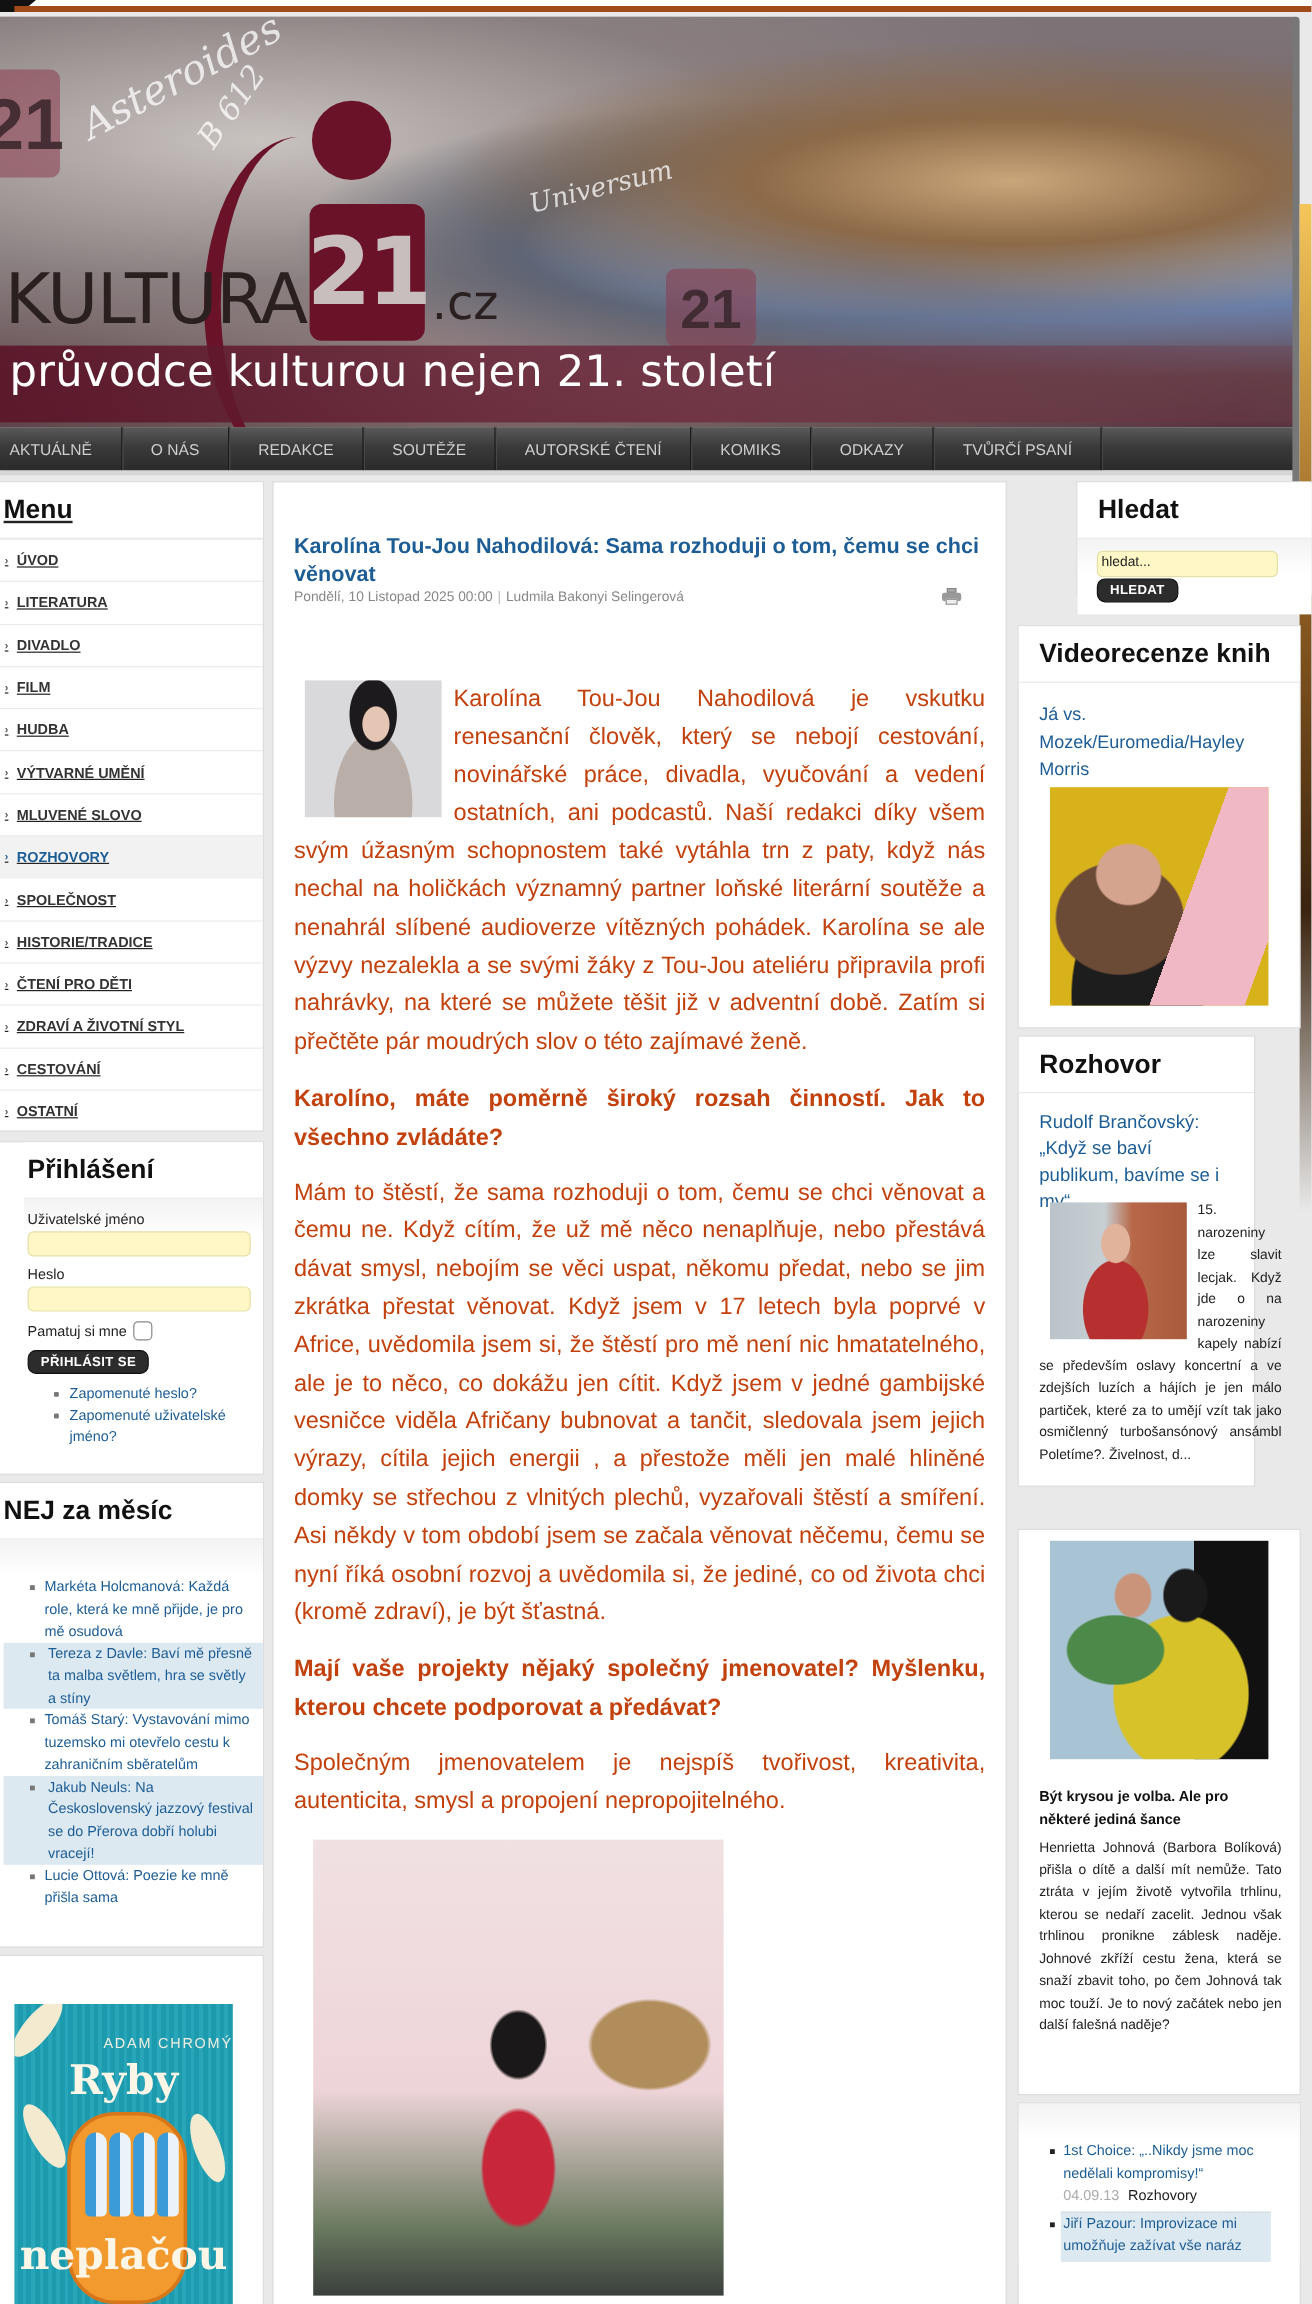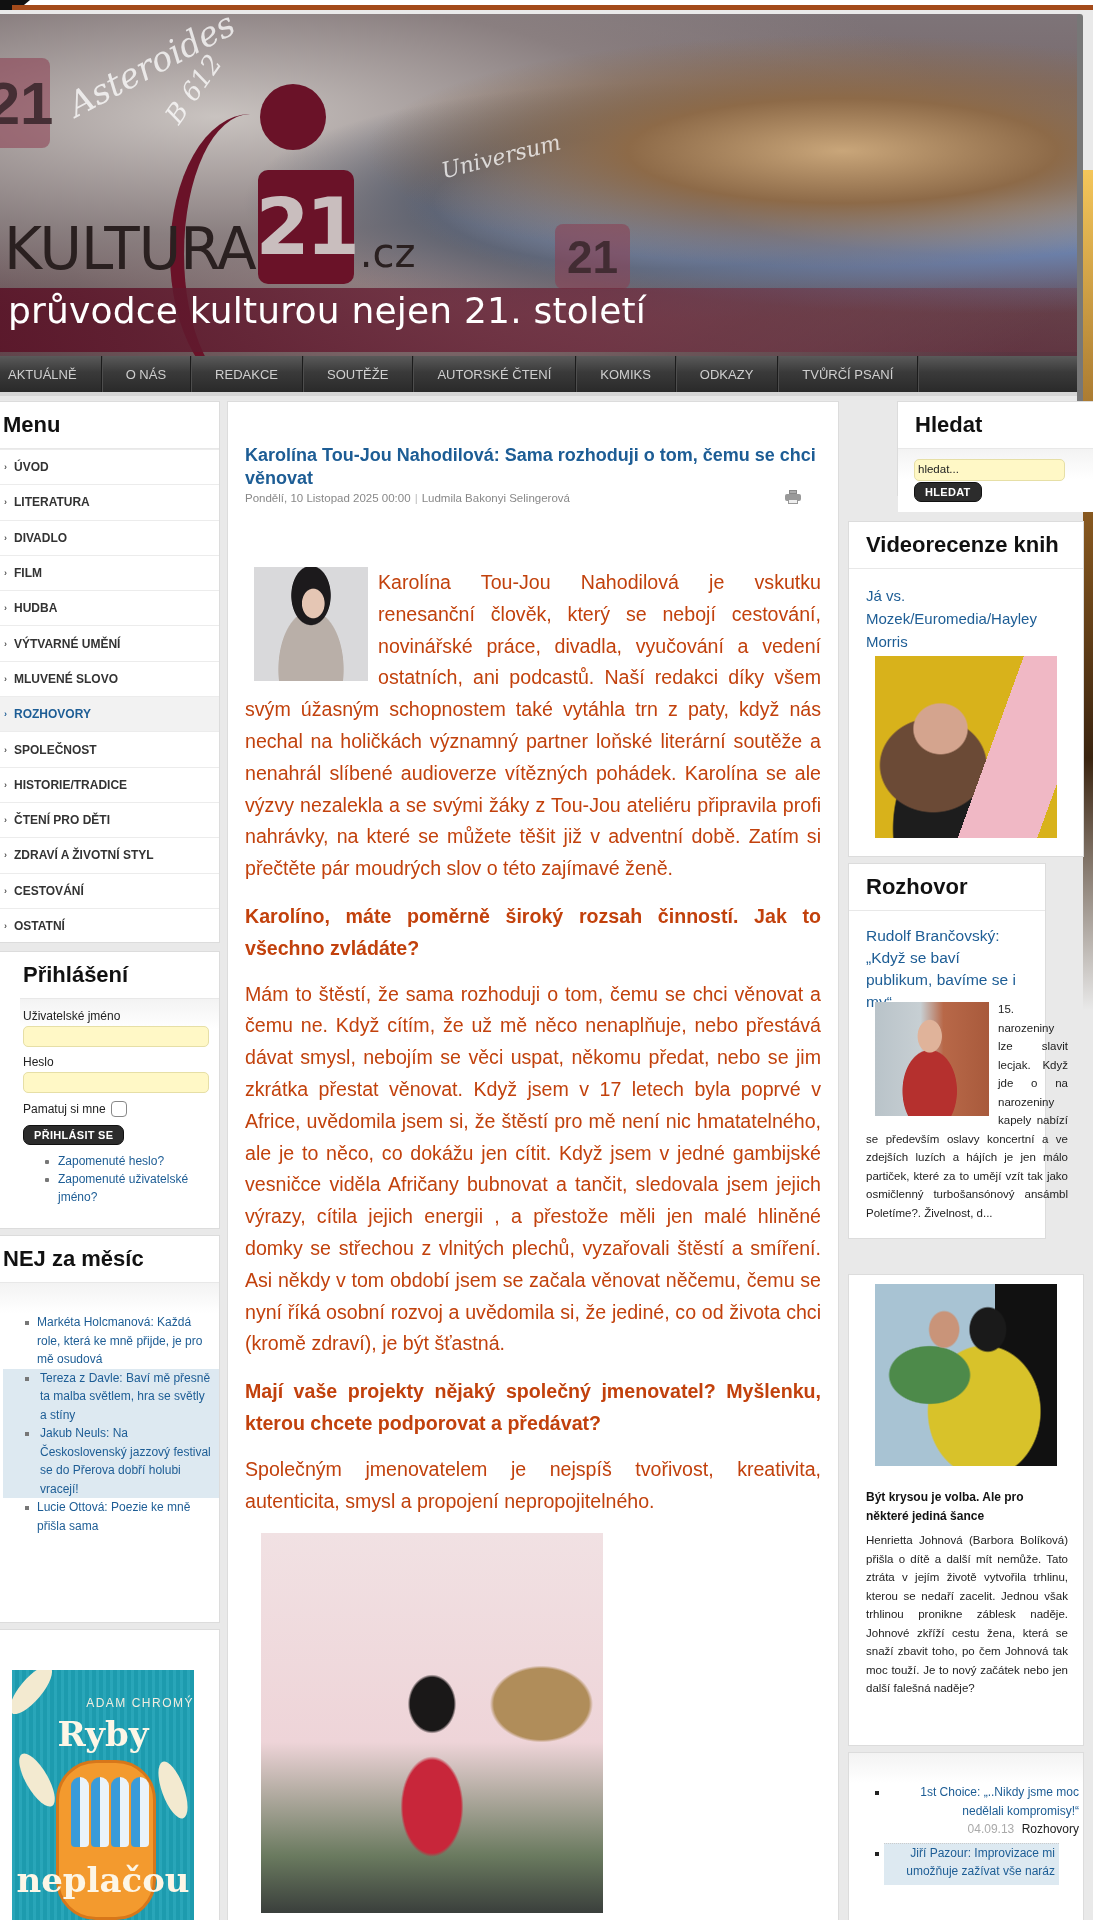--- a/index.html
+++ b/index.html
@@ -49,21 +49,21 @@
   
   .scrollbar { position: absolute; left: 1077px; top: 14px; width: 6px; height: 420px; background: #777; border-radius: 3px; }
   .right-deco { position: absolute; left: 1083px; top: 170px; width: 10px; height: 840px; background: linear-gradient(180deg, #f4c65a 0%, #8a5a20 40%, #3a2410 70%, #e9e9e9 100%); }
 
   
   .box { position: absolute; background: #fff; box-shadow: 0 0 0 1px #dcdcdc; }
   .box h3 { font-size: 22px; font-weight: bold; color: #111; padding: 10px 3px; border-bottom: 1px solid #e8e8e8; background: #fff; }
   .box .box-body { background: linear-gradient(180deg, #f3f3f3 0%, #fff 30px); }
 
   
-  .menu-box { left: 0; top: 402px; width: 219px; height: 540px; }
+  .menu-box { left: 0; top: 402px; width: 219px; height: 540px; text-decoration: underline; }
   .menu-item { height: 35.3px; display: flex; align-items: center; padding-left: 4px; font-size: 12px; font-weight: bold; color: #333; border-top: 1px solid #ececec; }
   .menu-item .chev { font-size: 9px; color: #555; width: 10px; }
   .menu-item.active { background: #f2f2f2; color: #1d5d95; }
   .menu-item.active .chev { color: #1d5d95; }
 
   
   .login-box { left: 0; top: 952px; width: 219px; height: 276px; padding-left: 20px; }
   .login-body { padding: 8px 3px 0; font-size: 12px; }
   .field-label { color: #222; margin-top: 2px; margin-bottom: 3px; }
   .field { width: 186px; height: 21px; background: #fff8c6; border: 1px solid #e6dfa6; border-radius: 5px; margin-bottom: 8px; }
@@ -154,21 +154,21 @@
       radial-gradient(ellipse at 62% 25%, #1a1a1a 0 11%, transparent 12%),
       radial-gradient(ellipse at 30% 50%, #4d8a4a 0 22%, transparent 23%),
       radial-gradient(ellipse at 60% 70%, #d8c22a 0 36%, transparent 37%),
       linear-gradient(90deg, #a8c3d3 0 66%, #111 66% 100%); }
   .teaser-title { position: absolute; left: 17px; top: 213px; width: 200px; font-size: 12px; font-weight: bold; line-height: 18.5px; color: #111; }
   .teaser-text { position: absolute; left: 17px; top: 256px; width: 202px; font-size: 11.5px; line-height: 18.5px; color: #222; text-align: justify; }
 
   .archiv-box { left: 849px; top: 1753px; width: 234px; height: 180px; }
   .archiv-body { padding-top: 30px; }
   .archiv-list { list-style: none; }
-  .archiv-list li { padding: 0 4px 4px 37px; position: relative; font-size: 12px; line-height: 18.5px; text-align: right; }
+  .archiv-list li { padding: 0 4px 4px 37px; position: relative; font-size: 12px; line-height: 18.5px; }
   .archiv-list li::before { content: ""; position: absolute; left: 26px; top: 8px; width: 4px; height: 4px; background: #222; }
   .archiv-list li.alt { background: #dde9f1; margin-left: 35px; margin-right: 24px; padding-left: 2px; border-top: 1px dotted #ccc; }
   .archiv-list li.alt::before { left: -9px; }
   .archiv-link { color: #1d5d95; }
   .archiv-date { color: #aaa; margin-right: 4px; }
   .archiv-cat { color: #222; }
 </style>
 </head>
 <body>
 
@@ -287,20 +287,21 @@
     </ul>
   </div>
 </section>
 
 <section class="box nej-box">
   <h3>NEJ za měsíc</h3>
   <div class="box-body nej-body">
     <ul class="nej-list">
       <li>Markéta Holcmanová: Každá role, která ke mně přijde, je pro mě osudová</li>
       <li class="alt">Tereza z Davle: Baví mě přesně ta malba světlem, hra se světly a stíny</li>
+      <li>Tomáš Starý: Vystavování mimo tuzemsko mi otevřelo cestu k zahraničním sběratelům</li>
       <li class="alt">Jakub Neuls: Na Československý jazzový festival se do Přerova dobří holubi vracejí!</li>
       <li>Lucie Ottová: Poezie ke mně přišla sama</li>
     </ul>
   </div>
 </section>
 
 <section class="box promo-box">
   <div class="book">
     <div class="koi" style="left:8px; top:-10px; transform:rotate(40deg);"></div>
     <div class="koi" style="left:150px; top:90px; transform:rotate(-20deg);"></div>

